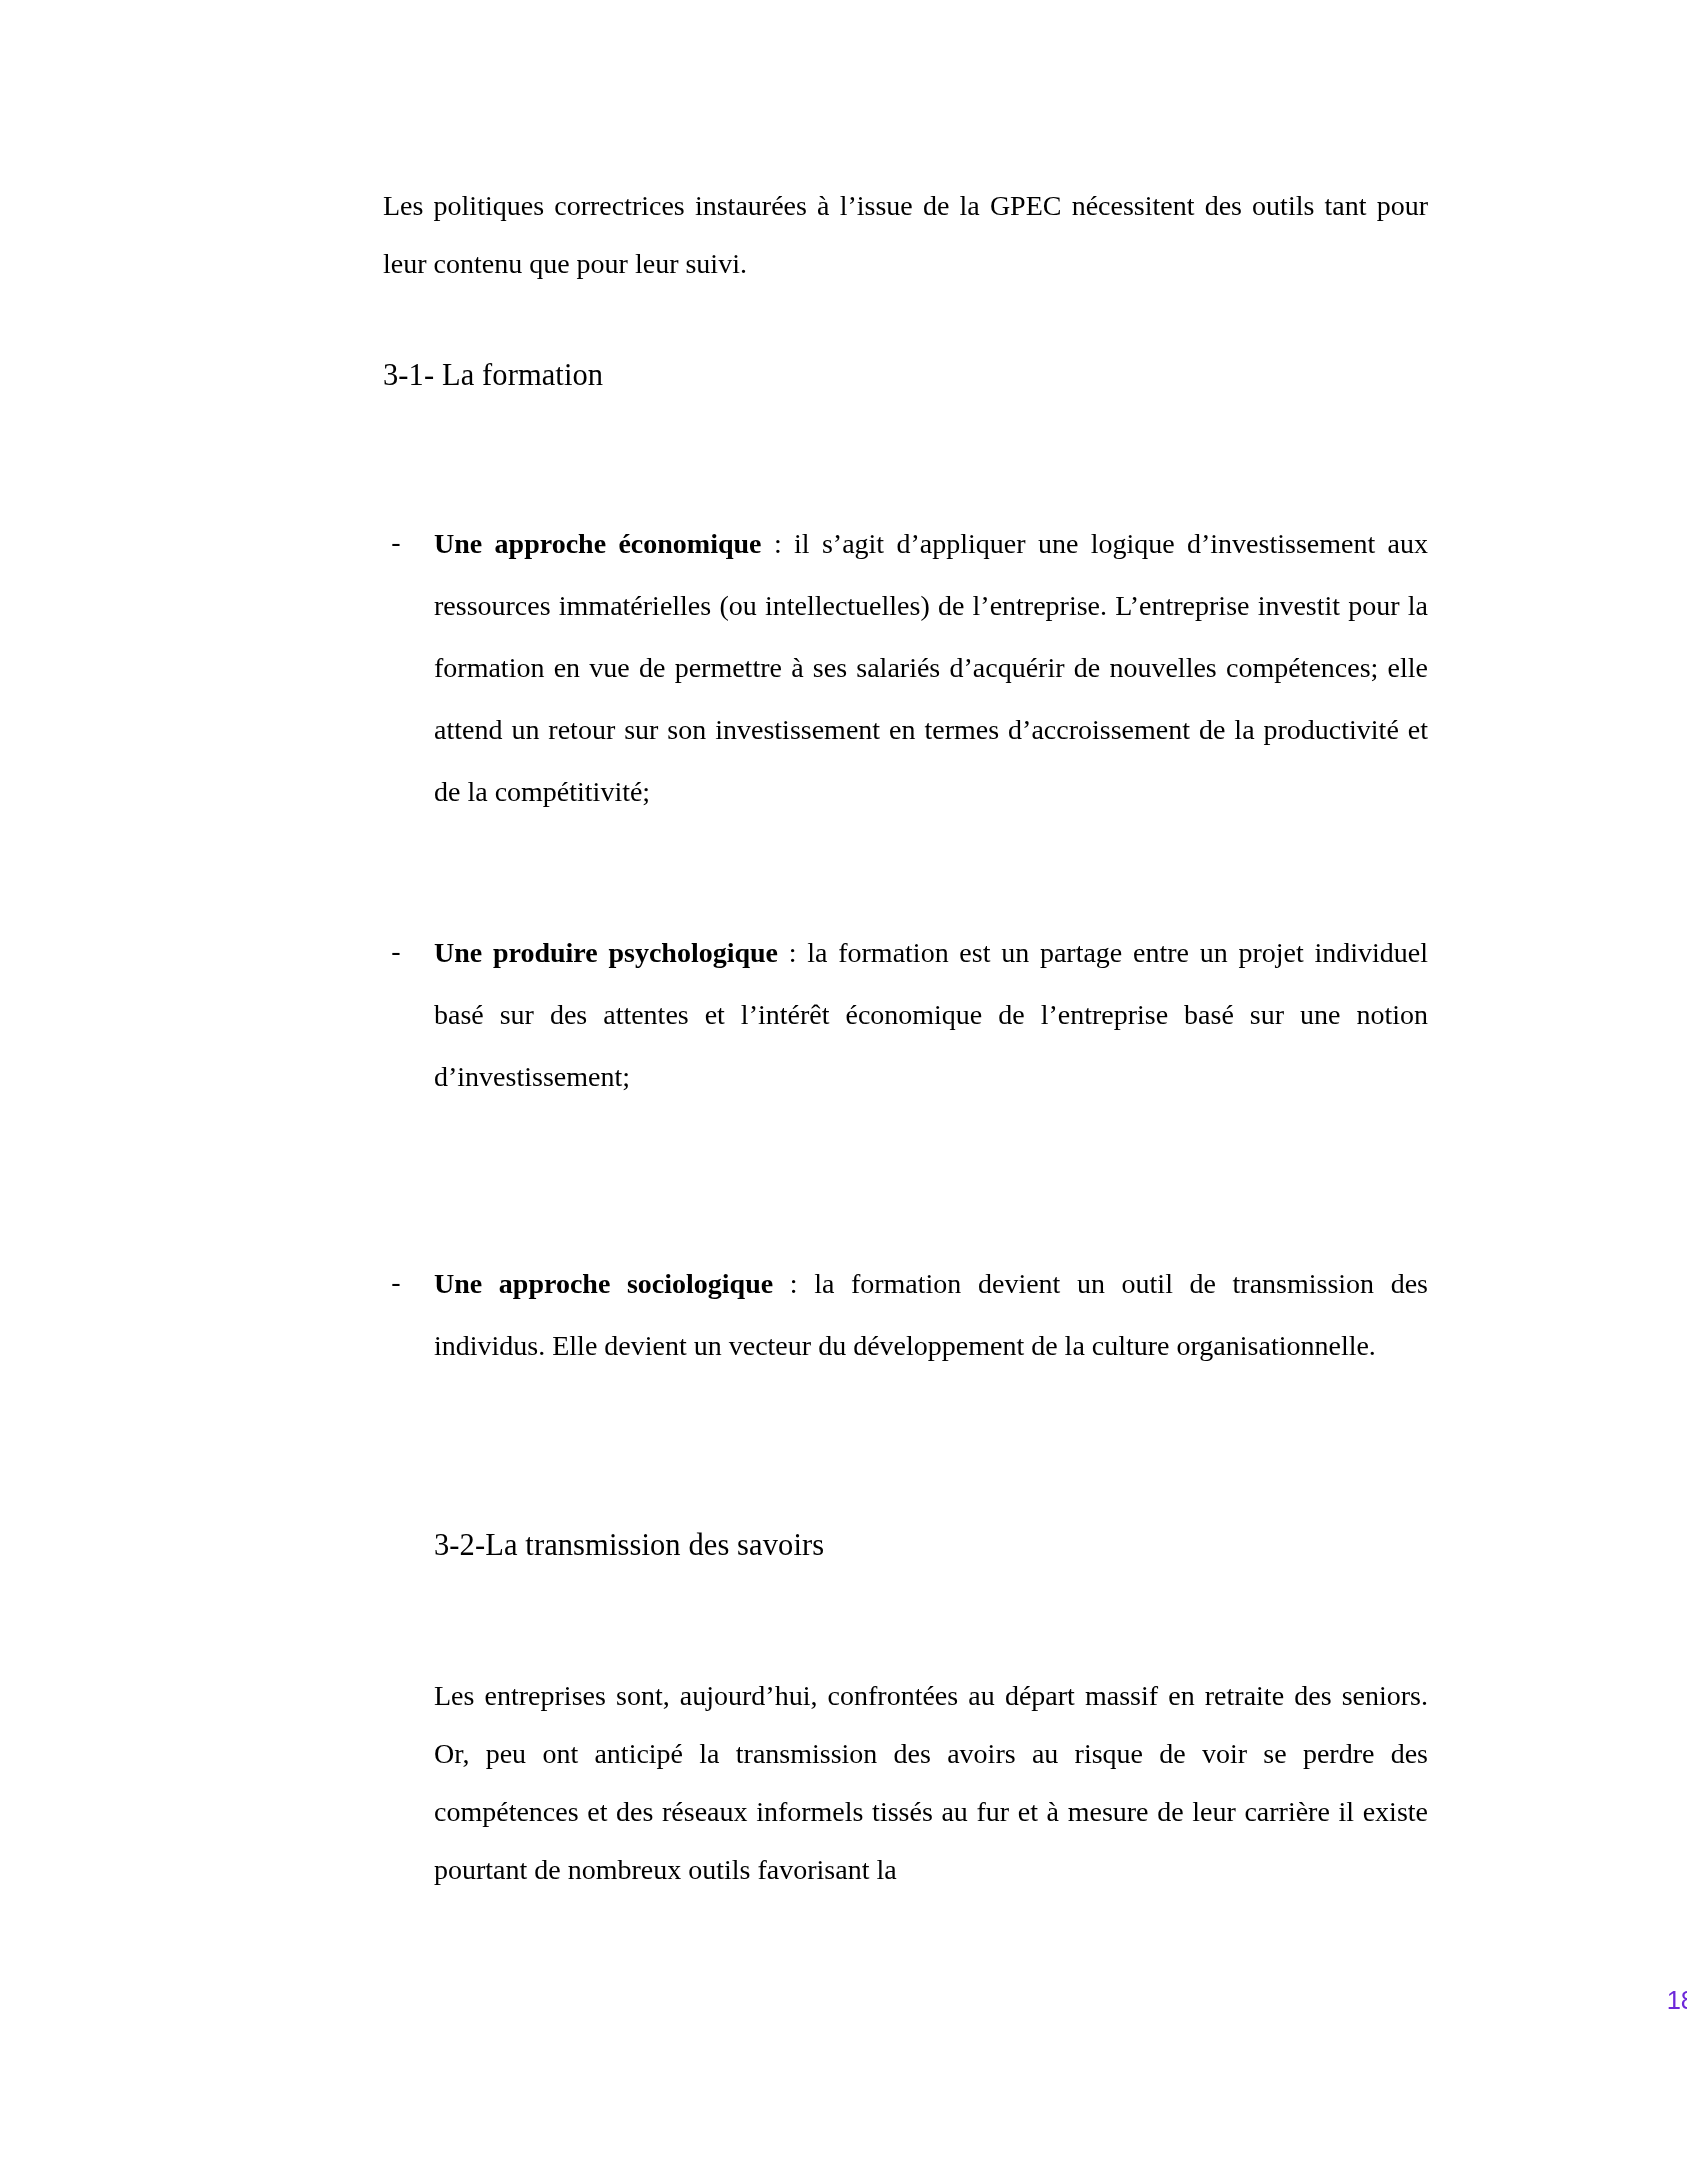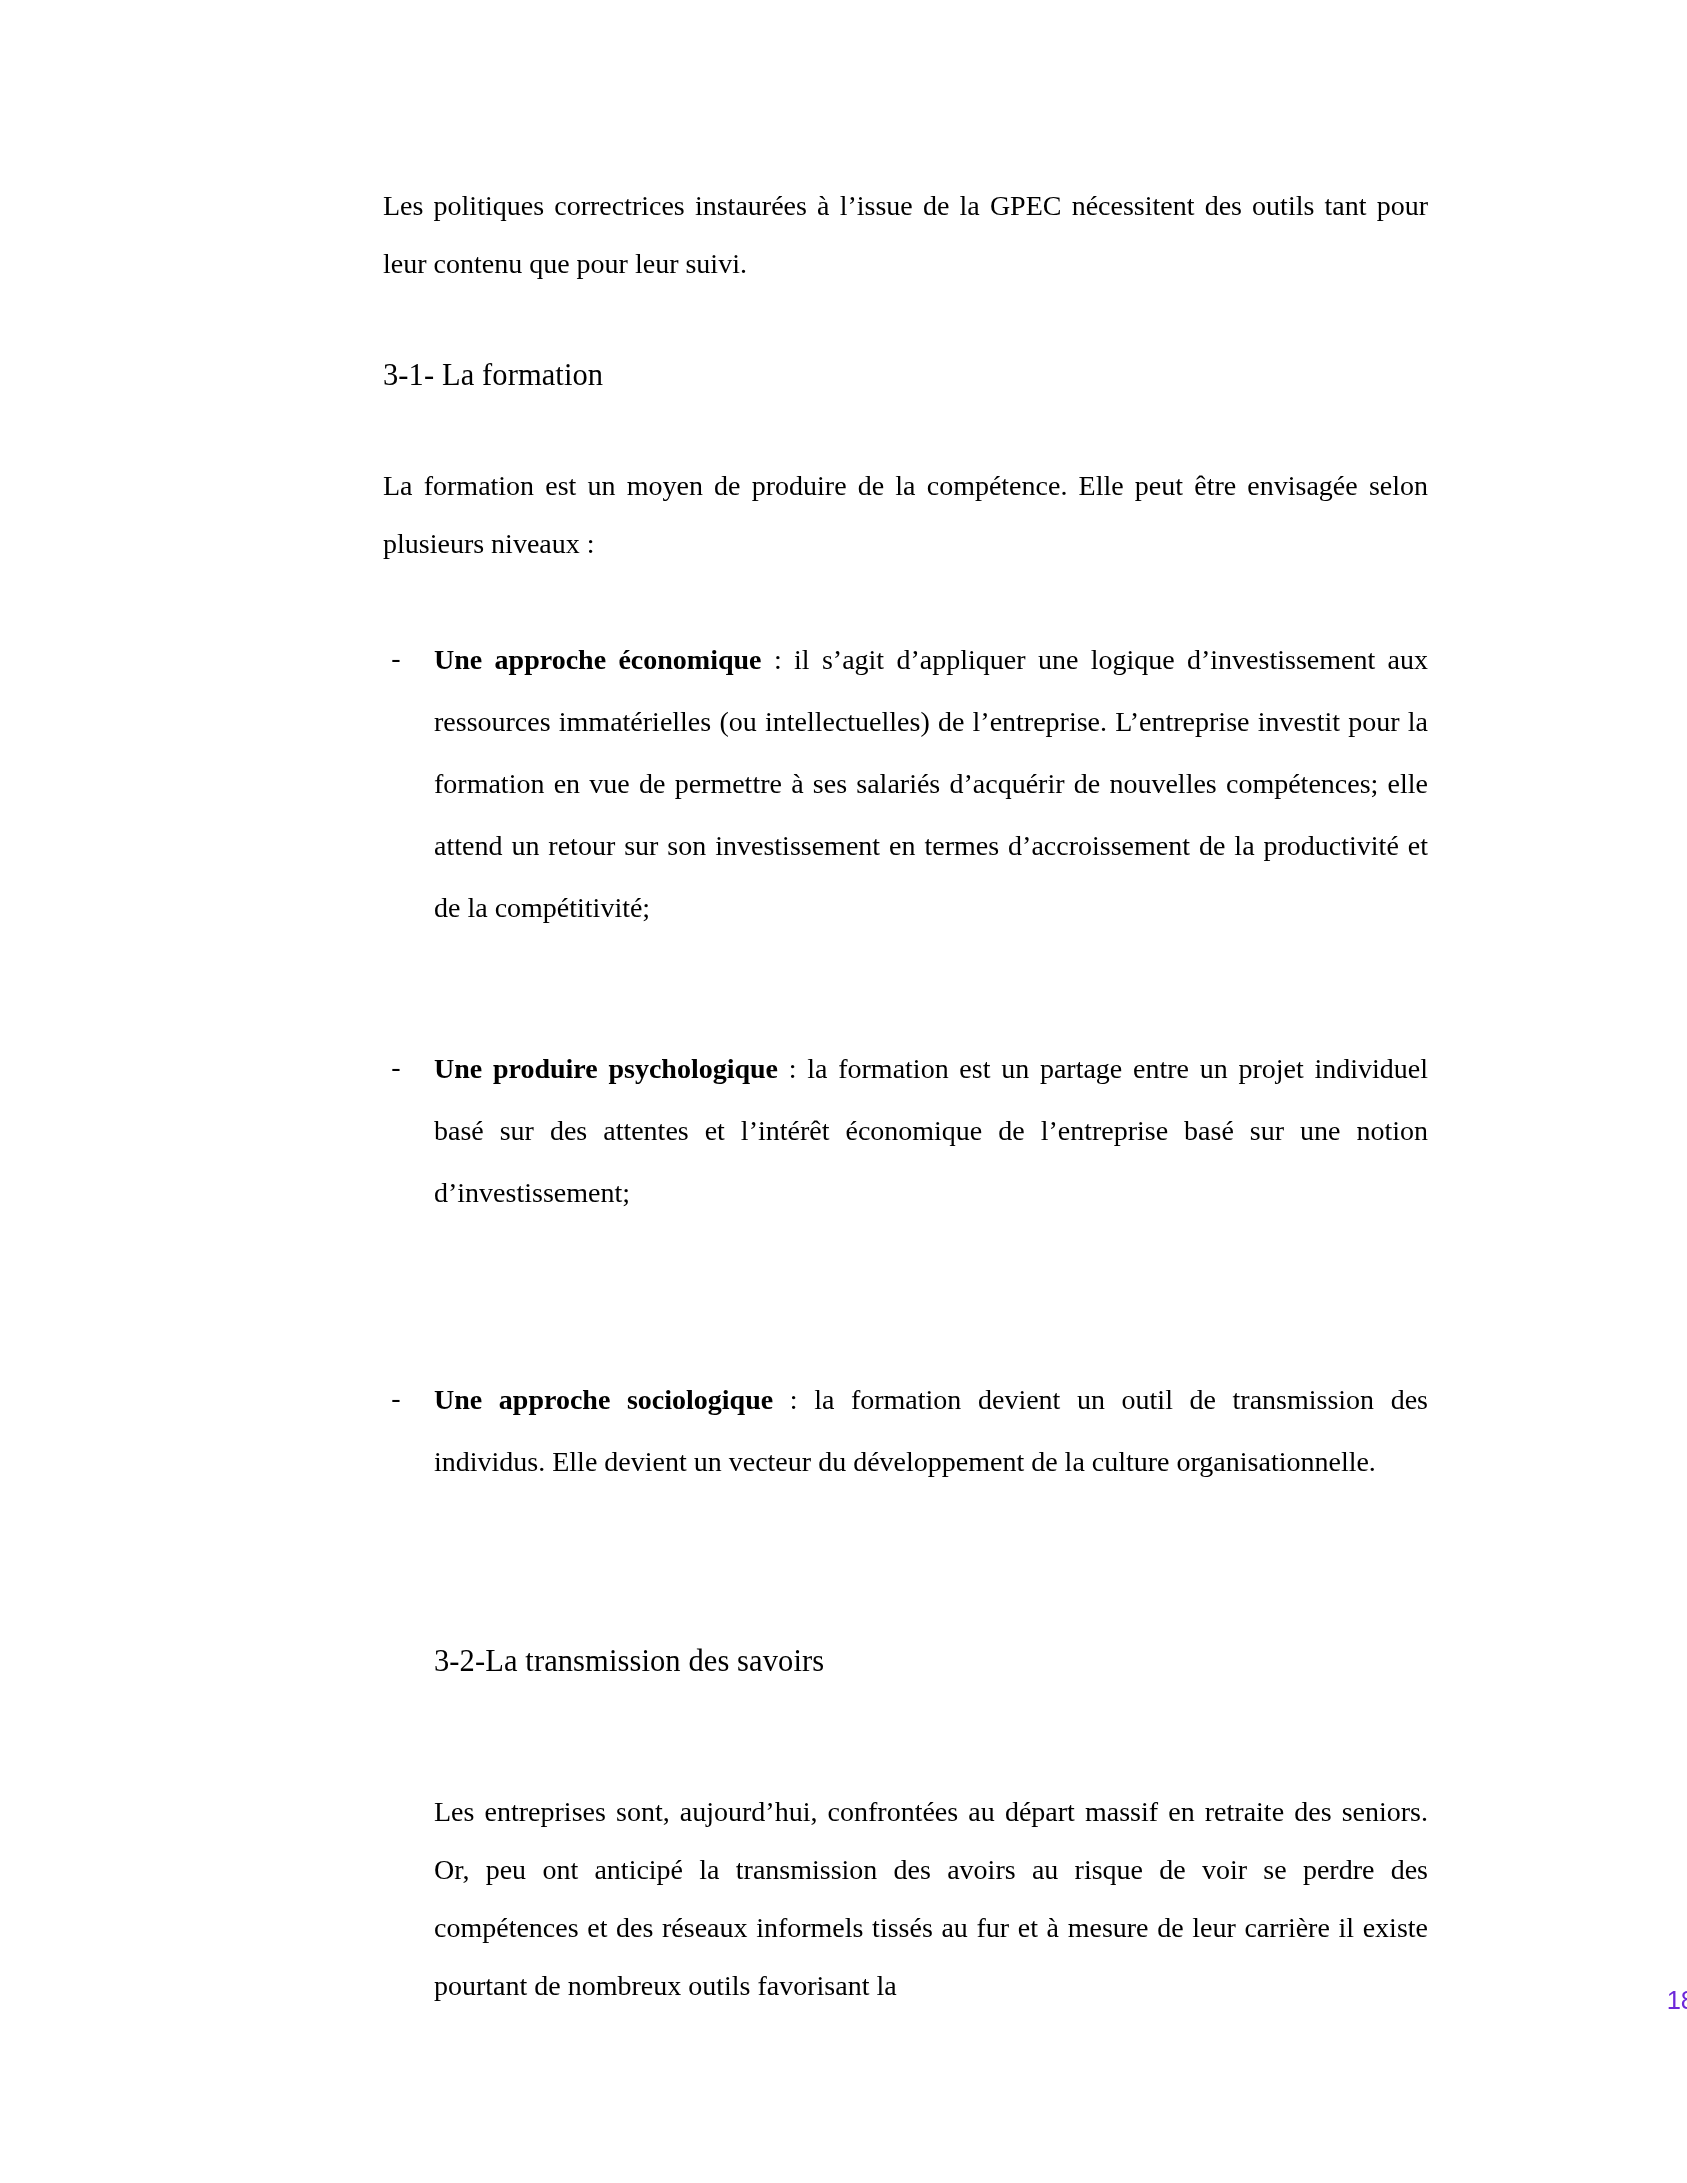--- a/index.html
+++ b/index.html
@@ -95,21 +95,20 @@
   <div class="content">
 
     <p class="body-par">Les politiques correctrices instaurées à l’issue de la GPEC nécessitent des outils tant pour leur contenu que pour leur suivi.</p>
 
     <div class="gap-med"></div>
 
     <h2 class="heading">3-1- La formation</h2>
 
     <div class="gap-med"></div>
 
-    <p class="body-par">La formation est un moyen de produire de la compétence. Elle peut être envisagée selon plusieurs niveaux :</p>
 
     <div class="gap-small"></div>
 
     <div class="bullet-row">
       <span class="bullet-marker">-</span>
       <span class="bullet-body"><span class="lead-in">Une approche économique</span><span> : </span><span>il s’agit d’appliquer une logique d’investissement aux ressources immatérielles (ou intellectuelles) de l’entreprise. L’entreprise investit pour la formation en vue de permettre à ses salariés d’acquérir de nouvelles compétences; elle attend un retour sur son investissement en termes d’accroissement de la productivité et de la compétitivité;</span></span>
     </div>
 
     <div class="gap-large"></div>
 

